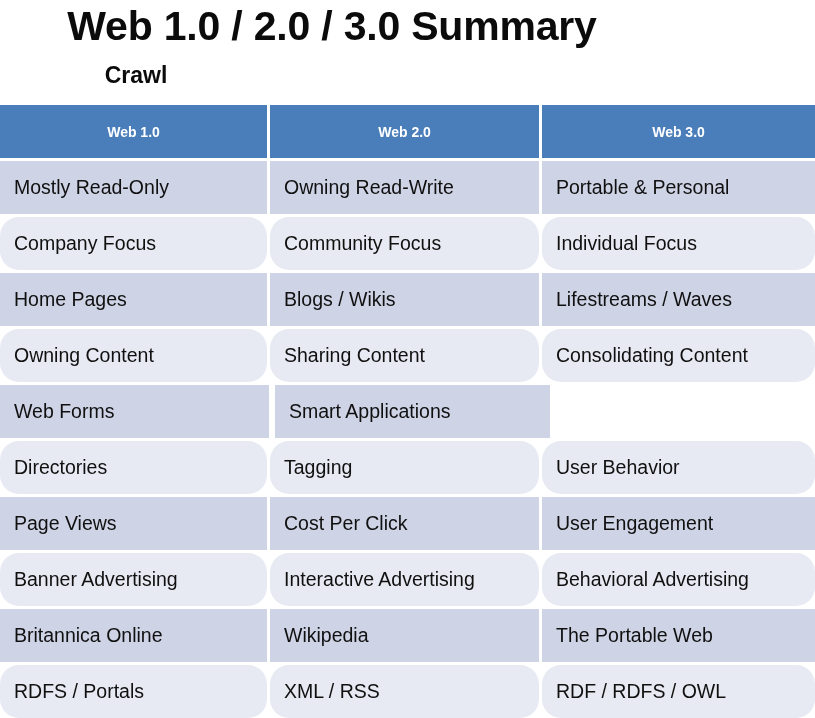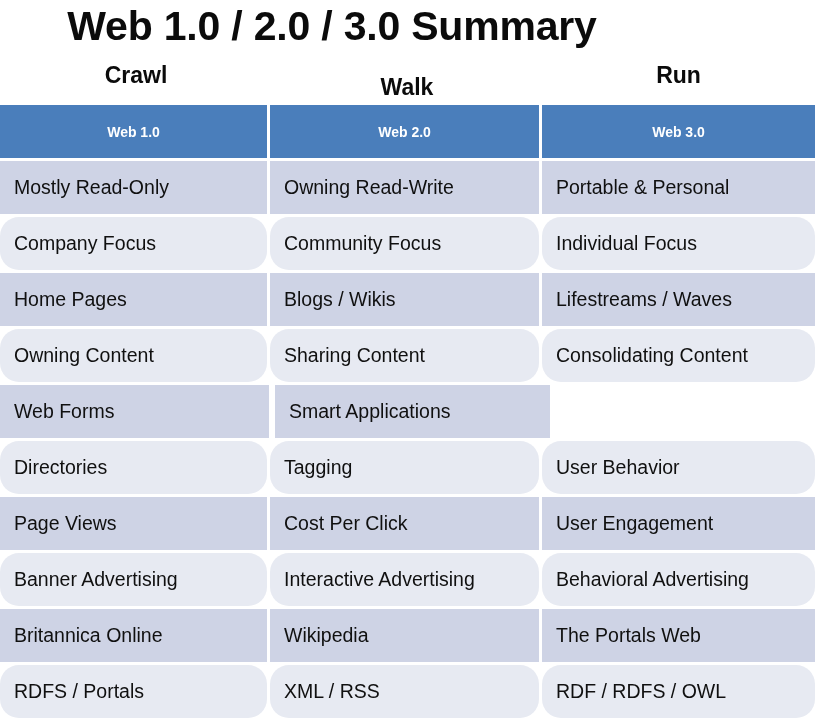--- a/index.html
+++ b/index.html
@@ -38,20 +38,21 @@
   }
 
   
   .stage-labels {
     position: absolute;
     top: 59px;
     left: 0;
     width: 815px;
     height: 38px;
     display: flex;
+    flex-direction: column;
   }
   .stage-label {
     font-size: 23px;
     font-weight: bold;
     color: #0b0b0b;
     text-align: center;
     line-height: 32px;
   }
   .stage-label.s0 { width: 272px; }
   .stage-label.s1 { width: 270px; margin-top: 12px; }
@@ -213,21 +214,21 @@
           <div class="cell c1">Interactive Advertising</div>
           <div class="gutter"></div>
           <div class="cell c2">Behavioral Advertising</div>
         </div>
         <div class="row-gap"></div>
         <div class="row row-data dark">
           <div class="cell c0">Britannica Online</div>
           <div class="gutter"></div>
           <div class="cell c1">Wikipedia</div>
           <div class="gutter"></div>
-          <div class="cell c2">The Portals Web</div>
+          <div class="cell c2">The Portable Web</div>
         </div>
         <div class="row-gap"></div>
         <div class="row row-data light">
           <div class="cell c0">RDFS / Portals</div>
           <div class="gutter"></div>
           <div class="cell c1">XML / RSS</div>
           <div class="gutter"></div>
           <div class="cell c2">RDF / RDFS / OWL</div>
         </div>
       </div>

